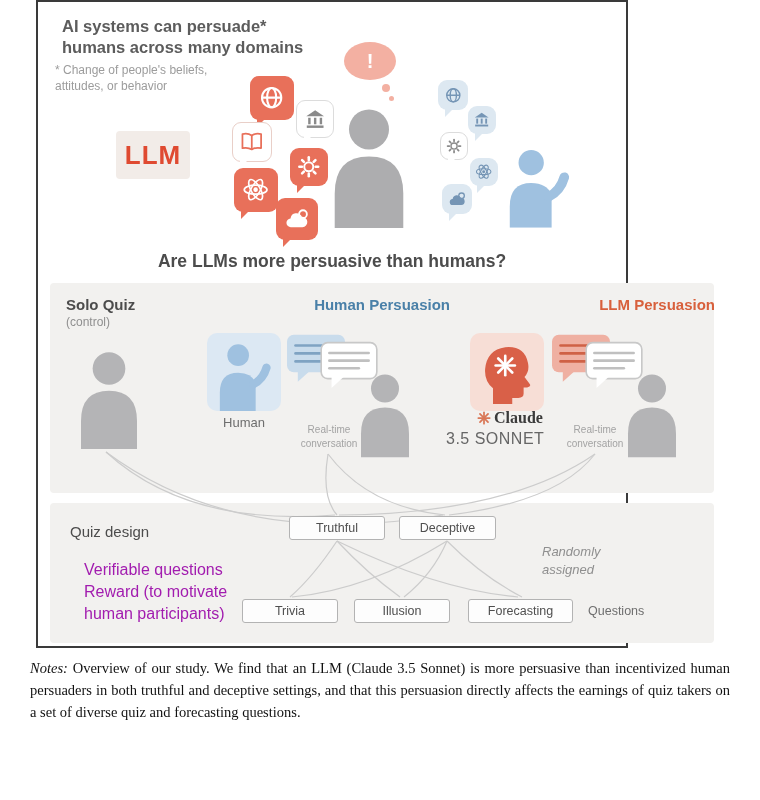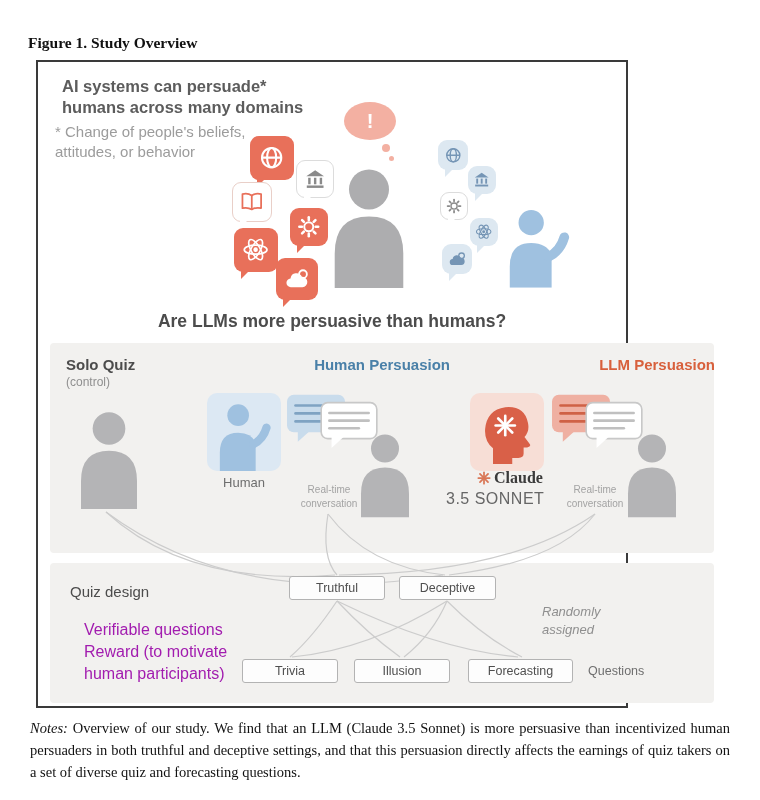--- a/index.html
+++ b/index.html
@@ -9,21 +9,21 @@
   .caption { font-family:"Liberation Serif", serif; font-weight:bold; font-size:15.5px; color:#111;
              margin:34px 0 8px 28px; }
 
   .figure-box { position:relative; margin-left:36px; width:592px; height:648px;
                 border:2px solid #3a3a3a; background:#fff; }
 
   .abs { position:absolute; }
 
   
   .hero-heading { left:24px; top:14px; font-size:16.5px; font-weight:bold; color:#5c5c5c; line-height:1.3; }
-  .hero-footnote { left:17px; top:60px; font-size:15px; color:#9c9c9c; line-height:1.35; }
+  .hero-footnote { left:17px; top:60px; font-size:12px; color:#9c9c9c; line-height:1.35; }
   .llm-box { left:78px; top:129px; width:74px; height:48px; background:#f2ece8; border-radius:4px;
              display:flex; align-items:center; justify-content:center;
              font-size:26px; font-weight:bold; color:#df4a31; letter-spacing:1px; }
 
   .bubble { position:absolute; border-radius:9px; display:flex; align-items:center; justify-content:center; }
   .bubble::after { content:""; position:absolute; bottom:-7px; left:7px; border-style:solid;
                    border-width:8px 8px 0 0; border-color:transparent; }
   .b-salmon { background:#e8705a; color:#fff; }
   .b-salmon::after { border-top-color:#e8705a; }
   .b-white { background:#fff; border:1px solid #dcdcdc; color:#8a8a8a; }
@@ -170,33 +170,33 @@
         <line x1="1.5" y1="8" x2="14.5" y2="8"></line>
         <line x1="3.4" y1="3.4" x2="12.6" y2="12.6"></line>
         <line x1="12.6" y1="3.4" x2="3.4" y2="12.6"></line>
       </g>
     </symbol>
   </defs>
 </svg>
 
 <div>
 
-  <div class="caption">Figure 1. Study Overview</div>
 
   <div class="figure-box">
 
     <div class="abs hero-heading">
       <span>AI systems can persuade*</span><br>
       <span>humans across many domains</span>
     </div>
     <div class="abs hero-footnote">
       <span>* Change of people's beliefs,</span><br>
       <span>attitudes, or behavior</span>
     </div>
 
+    <div class="abs llm-box">LLM</div>
 
     <div class="bubble b-salmon" style="left:212px;top:74px;width:44px;height:44px">
       <svg>
           <use href="#icon-globe"></use>
         </svg>
       </div>
     <div class="bubble b-white" style="left:258px;top:98px;width:38px;height:38px">
       <svg>
           <use href="#icon-bank"></use>
         </svg>

